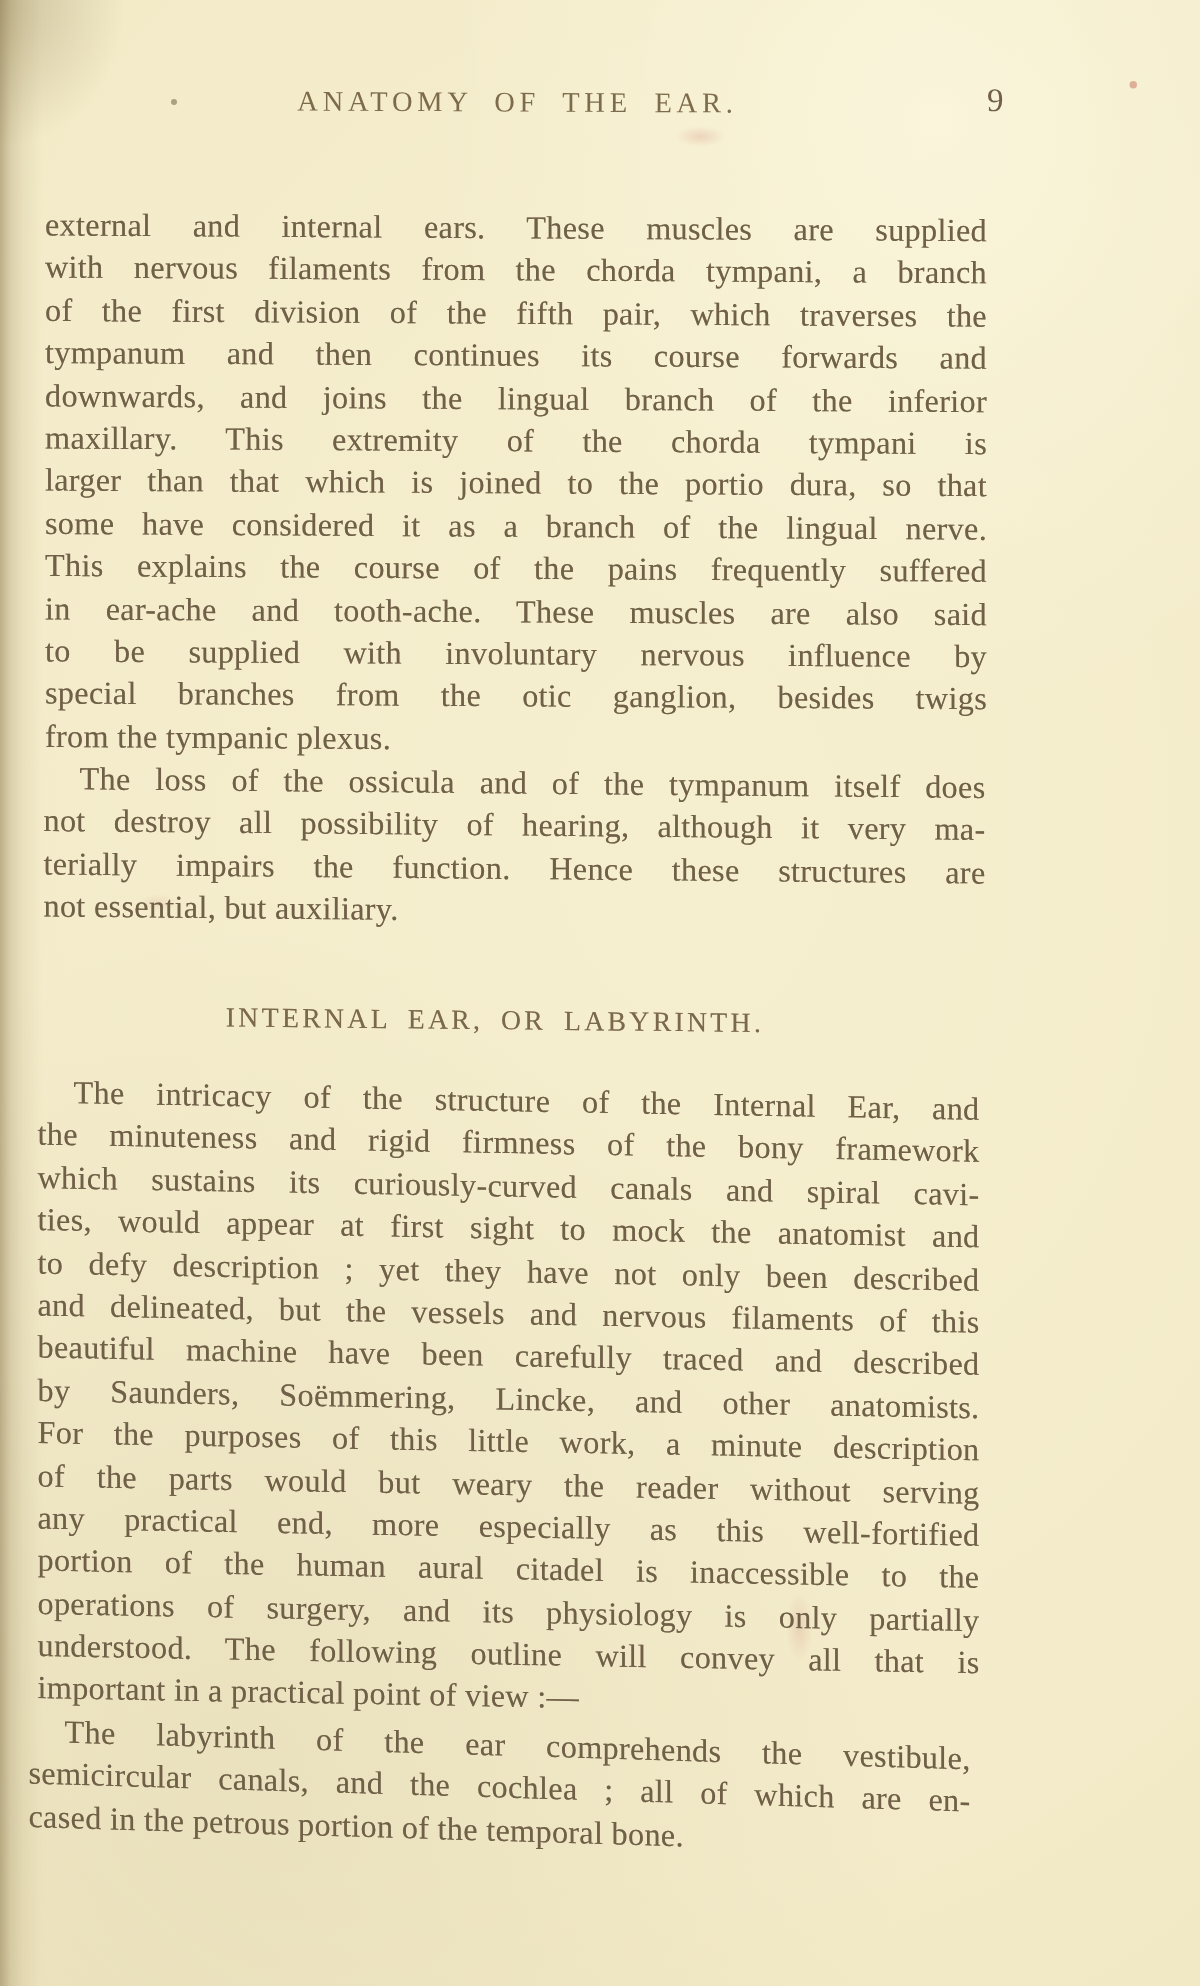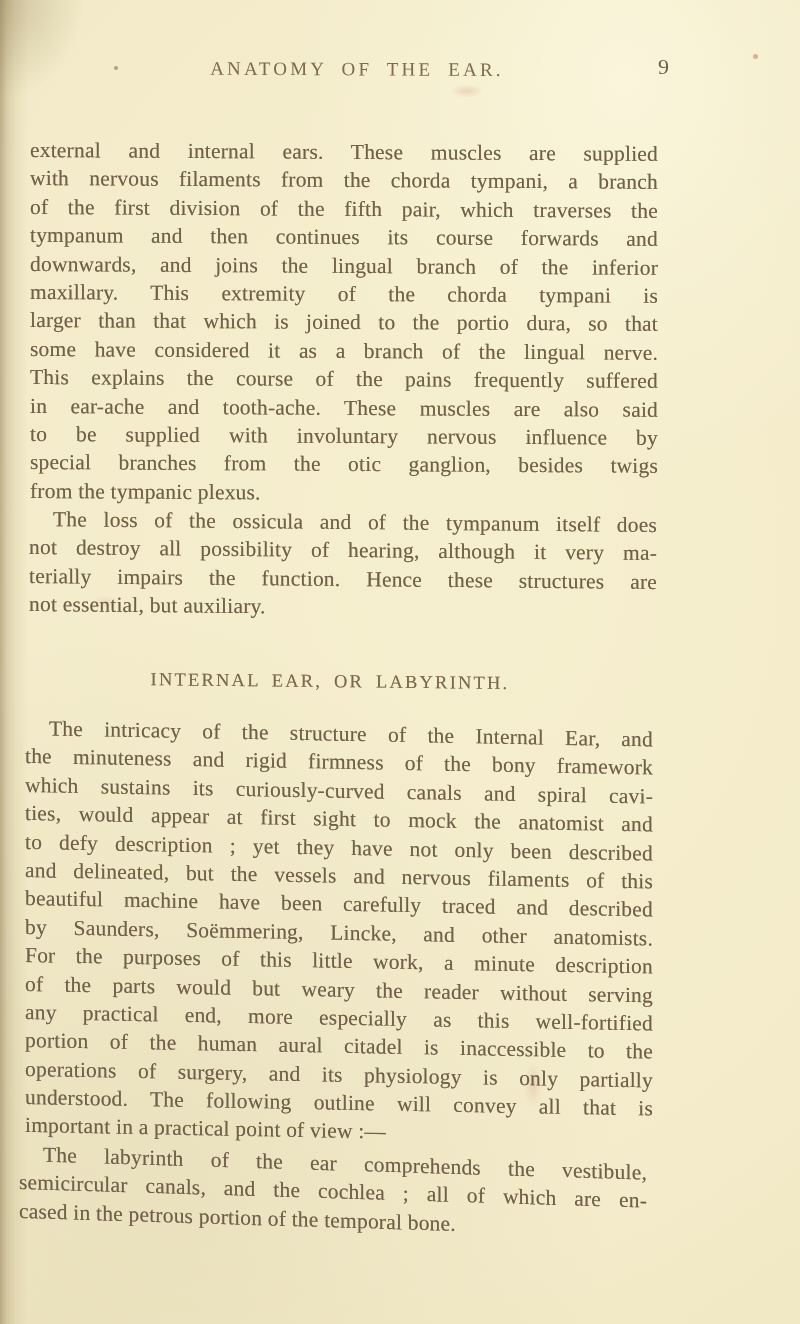--- a/index.html
+++ b/index.html
@@ -39,21 +39,21 @@
   .speck-b { left: 753px; top: 54px; width: 5px; height: 5px; border-radius: 50%;
     background: rgba(193,112,92,.5); }
   .smudge-a { left: 450px; top: 84px; width: 34px; height: 14px; border-radius: 50%;
     background: radial-gradient(closest-side, rgba(216,160,140,.35), rgba(216,160,140,0)); }
   .smudge-b { left: 524px; top: 1062px; width: 18px; height: 46px; border-radius: 50%;
     background: radial-gradient(closest-side, rgba(212,152,132,.28), rgba(212,152,132,0)); }
   .smudge-c { left: 92px; top: 596px; width: 26px; height: 12px; border-radius: 50%;
     background: radial-gradient(closest-side, rgba(212,160,140,.22), rgba(212,160,140,0)); }
 
   
-  .header-row { position: absolute; top: 57px; left: 42px; width: 630px; }
+  .header-row { position: absolute; top: 57px; left: 30px; width: 630px; }
   .running-header {
     text-align: center;
     font-size: 19px; letter-spacing: 3.2px; word-spacing: 7px;
     color: #7d6c4b;
     transform: skewY(.25deg); transform-origin: 0 0;
   }
   .page-number {
     position: absolute; left: 658px; top: 54px;
     font-size: 22px; color: #6f6047;
   }

